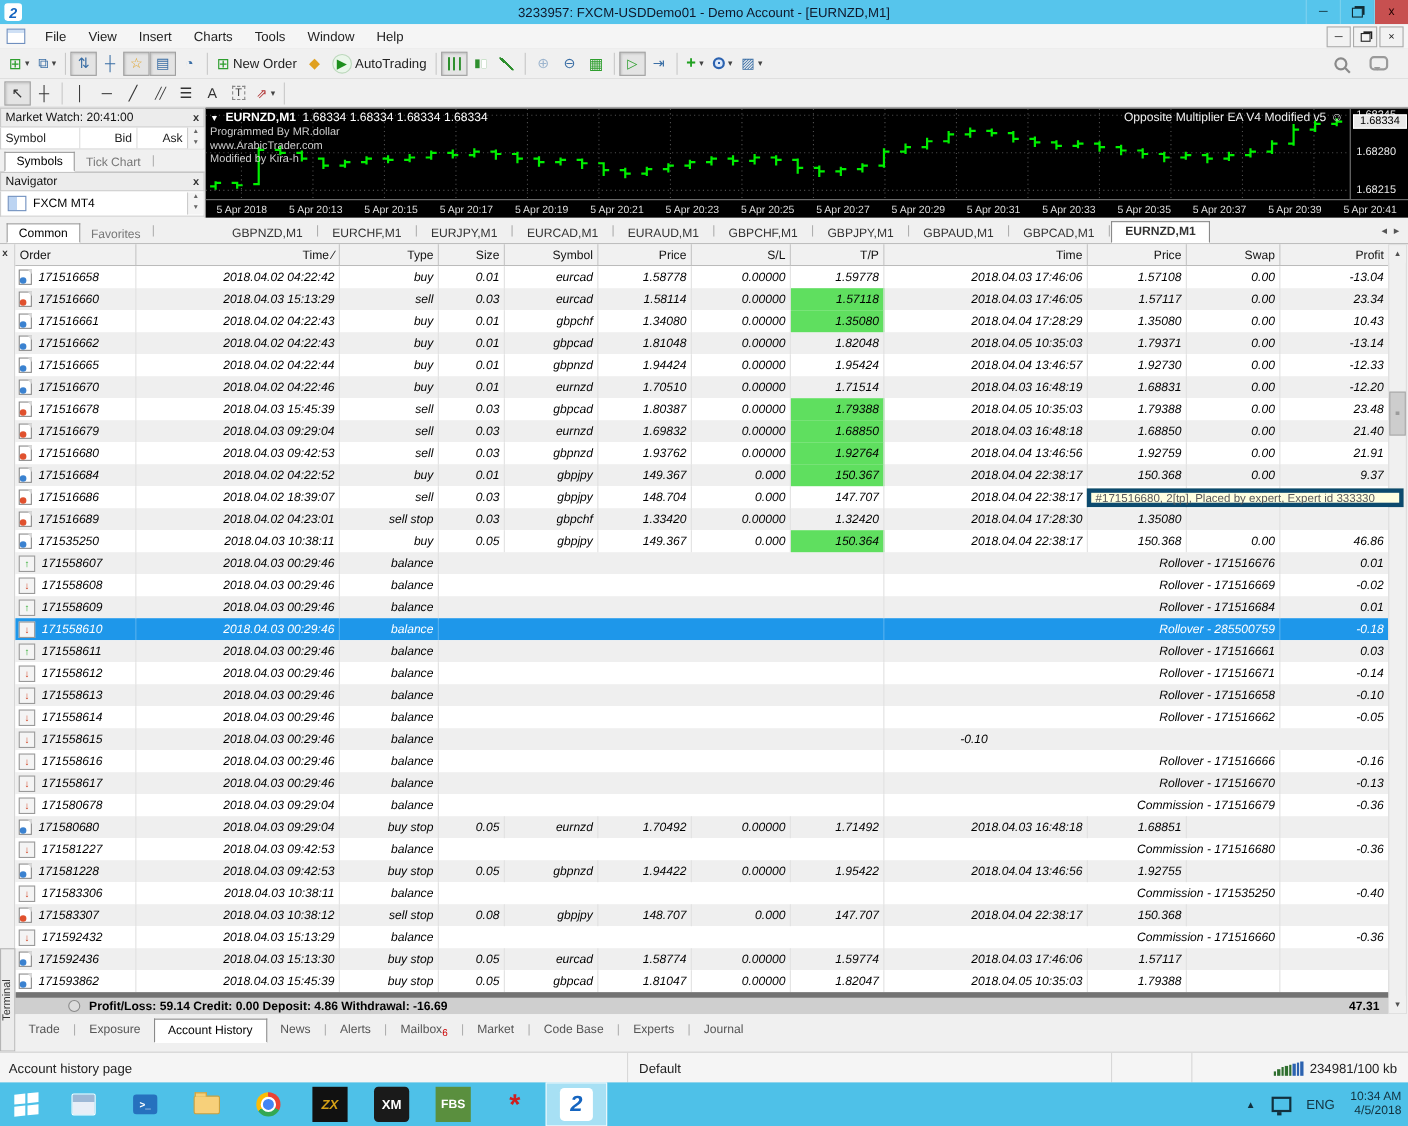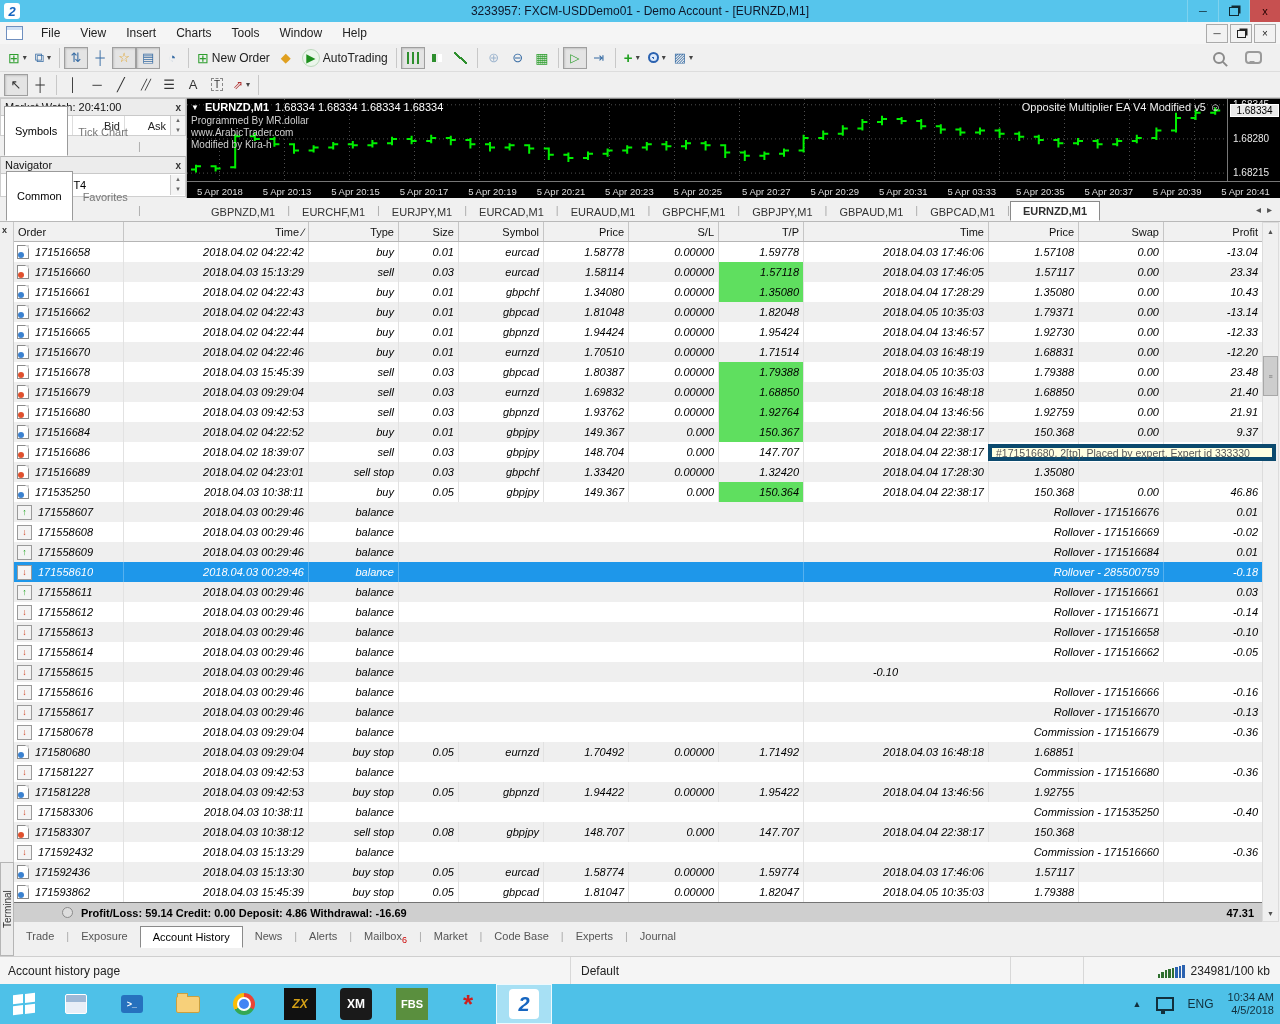--- a/index.html
+++ b/index.html
@@ -48,21 +48,21 @@
   .tfbtn.active{background:#e2e2e2;border-color:#9f9f9f;box-shadow:inset 1px 1px 2px rgba(0,0,0,.15);}
   
   .leftcol{position:absolute;top:98px;left:0;width:187px;height:100px;background:#f0f0f0;border-right:1px solid #b5b5b5;box-sizing:border-box;}
   .phead{height:16px;background:#ececec;border:1px solid #c9c9c9;display:flex;align-items:center;padding:0 4px;justify-content:space-between;font-size:11px;color:#111;}
   .pclose{font-size:10px;color:#333;font-weight:bold;}
   .mwcols{height:19px;display:flex;border:1px solid #cfcfcf;border-top:0;background:#fff;align-items:center;}
   .mwc{font-size:11px;color:#222;padding:0 4px;border-right:1px solid #ddd;height:100%;display:flex;align-items:center;box-sizing:border-box;}
   .spin{width:14px;height:100%;display:flex;flex-direction:column;border-left:1px solid #ccc;background:#f4f4f4;}
   .spin span{flex:1;font-size:6px;line-height:8px;text-align:center;color:#666;}
   .ptabs{height:20px;display:flex;align-items:flex-end;gap:0;background:#f0f0f0;padding-left:4px;}
-  .ptab{padding:18px 10px;font-size:11px;color:#777;}
+  .ptab{padding:2px 10px;font-size:11px;color:#777;}
   .ptab.active{background:#fff;border:1px solid #9a9a9a;border-bottom:1px solid #fff;color:#000;}
   .psep{color:#aaa;align-self:center;}
   .navitem{height:22px;background:#fff;border:1px solid #cfcfcf;border-top:0;display:flex;align-items:center;padding-left:6px;gap:6px;}
   .navico{width:15px;height:12px;border:1px solid #6f8fbf;background:linear-gradient(90deg,#bcd4f2 50%,#fff 50%);}
   
   .chart{position:absolute;top:98px;left:187px;width:1093px;height:100px;background:#000;border-top:1px solid #888;box-sizing:border-box;}
   .plot{position:absolute;left:0;top:0;width:1040px;height:82px;overflow:hidden;}
   .pscale{position:absolute;left:1040px;top:0;width:53px;height:82px;border-left:1px solid #777;}
   .ptick{position:absolute;left:5px;color:#e8e8e8;font-size:10px;}
   .pcur{position:absolute;left:2px;right:2px;background:#e8e8e8;color:#000;font-size:10px;text-align:center;border:1px solid #fff;}
@@ -102,21 +102,21 @@
   .doc.b::after{background:#3b82d0;} .doc.r::after{background:#e0512e;}
   .bal{width:13px;height:13px;background:#f4f4f4;border:1px solid #9a9a9a;display:flex;align-items:center;justify-content:center;font-size:9px;font-weight:bold;flex:none;}
   .bal.up{color:#1fa51f;} .bal.dn{color:#d04020;}
   .tooltip{position:absolute;left:988px;top:444px;width:288px;height:17px;background:#ffffe1;border:4px solid #0c4a6e;box-sizing:border-box;
            font-size:10.5px;color:#575757;display:flex;align-items:center;padding-left:4px;z-index:50;white-space:nowrap;}
   
   .vscroll{position:absolute;top:222px;left:1262px;width:17px;height:700px;background:#f0f0f0;border:1px solid #dcdcdc;box-sizing:border-box;}
   .sbtn{position:absolute;left:0;width:15px;height:16px;background:#f0f0f0;color:#505050;font-size:7px;display:flex;align-items:center;justify-content:center;}
   .sthumb{position:absolute;left:0;top:133px;width:15px;height:40px;background:#cdcdcd;border:1px solid #a8a8a8;box-sizing:border-box;display:flex;align-items:center;justify-content:center;font-size:7px;color:#707070;}
   
-  .summary{position:absolute;top:902px;left:14px;width:1248px;height:20px;background:#cfcfcf;border-top:1px solid #737373;box-sizing:border-box;display:flex;align-items:center;font-weight:bold;font-size:11px;}
+  .summary{position:absolute;top:902px;left:14px;width:1248px;height:20px;background:#cfcfcf;border-top:5px solid #737373;box-sizing:border-box;display:flex;align-items:center;font-weight:bold;font-size:11px;}
   .sumico{width:9px;height:9px;border:1px solid #8a8a8a;border-radius:50%;background:#ddd;margin:0 8px 0 48px;}
   .sumprofit{position:absolute;right:8px;font-weight:bold;}
   
   .termtabs{position:absolute;top:922px;left:14px;width:1266px;height:34px;background:#f0f0f0;display:flex;align-items:flex-start;padding-top:4px;box-sizing:border-box;}
   .ttab{padding:4px 12px;font-size:11px;color:#555;position:relative;}
   .ttab.active{background:#fff;border:1px solid #8a8a8a;border-bottom-color:#fff;color:#000;}
   .ttab sub{color:#c00;font-size:9px;}
   .tsep2{color:#aaa;padding-top:4px;}
   
   .statusbar{position:absolute;top:956px;left:0;width:1280px;height:28px;background:#f5f5f5;border-top:1px solid #cfcfcf;display:flex;align-items:center;box-sizing:border-box;font-size:12px;color:#222;}
@@ -447,21 +447,21 @@
       <span>5 Apr 20:13</span>
       <span>5 Apr 20:15</span>
       <span>5 Apr 20:17</span>
       <span>5 Apr 20:19</span>
       <span>5 Apr 20:21</span>
       <span>5 Apr 20:23</span>
       <span>5 Apr 20:25</span>
       <span>5 Apr 20:27</span>
       <span>5 Apr 20:29</span>
       <span>5 Apr 20:31</span>
-      <span>5 Apr 03:33</span>
+      <span>5 Apr 20:33</span>
       <span>5 Apr 20:35</span>
       <span>5 Apr 20:37</span>
       <span>5 Apr 20:39</span>
       <span>5 Apr 20:41</span>
     </div>
 </div>
 
 <div class="tabsrow">
   <div class="navtabs">
     <div class="ptab active">Common</div>

